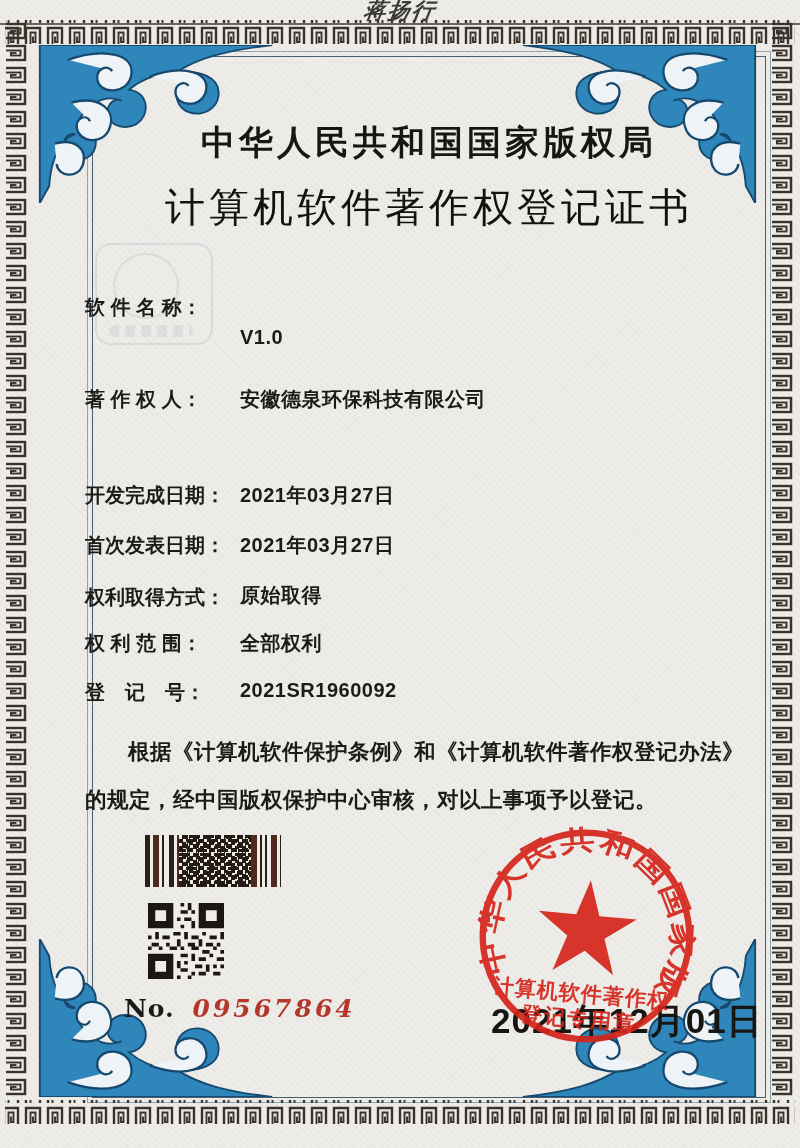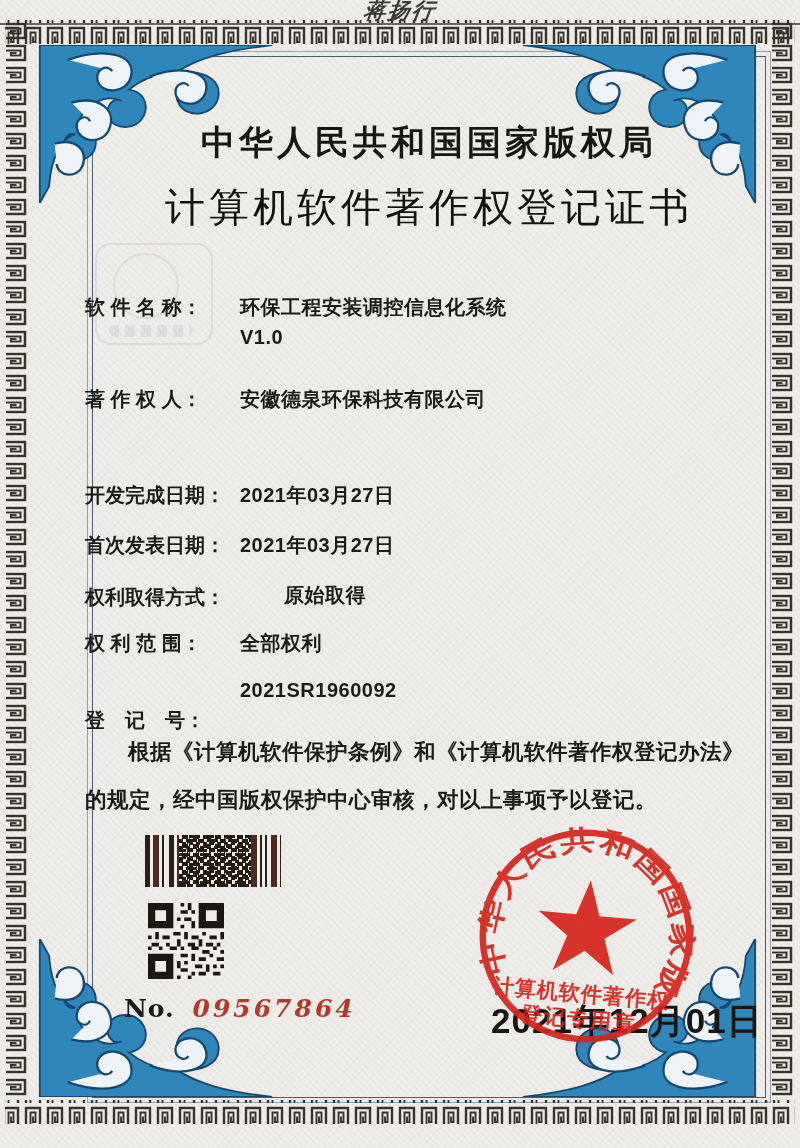--- a/index.html
+++ b/index.html
@@ -125,39 +125,38 @@
     <div class="box"></div>
       <div class="circ"></div>
       <div class="dots"></div>
   </div>
 
   <div class="abs title-band authority">中华人民共和国国家版权局</div>
   <div class="abs title-band cert-title">计算机软件著作权登记证书</div>
 
 
   <div class="abs field-label" style="top:294px;">软 件 名 称：</div>
-  <div class="abs field-value" style="top:294px;">环保工程安装调控信息化系统</div>
   <div class="abs field-value" style="top:326px;">V1.0</div>
 
   <div class="abs field-label" style="top:386px;">著 作 权 人：</div>
   <div class="abs field-value" style="top:386px;">安徽德泉环保科技有限公司</div>
 
   <div class="abs field-label" style="top:482px;">开发完成日期：</div>
   <div class="abs field-value" style="top:482px;">2021年03月27日</div>
 
   <div class="abs field-label" style="top:532px;">首次发表日期：</div>
   <div class="abs field-value" style="top:532px;">2021年03月27日</div>
 
   <div class="abs field-label" style="top:584px;">权利取得方式：</div>
-  <div class="abs field-value" style="top:582px;margin-left:44px;">原始取得</div>
+  <div class="abs field-value" style="top:582px;">原始取得</div>
 
   <div class="abs field-label" style="top:630px;">权 利 范 围：</div>
   <div class="abs field-value" style="top:630px;">全部权利</div>
 
-  <div class="abs field-label" style="top:679px;margin-top:28px;">登　记　号：</div>
+  <div class="abs field-label" style="top:679px;">登　记　号：</div>
   <div class="abs field-value" style="top:679px;">2021SR1960092</div>
 
   <div class="abs para">根据《计算机软件保护条例》和《计算机软件著作权登记办法》的规定，经中国版权保护中心审核，对以上事项予以登记。</div>
 
   <div class="abs barcode">
     <div class="bc-left"></div>
     <div class="bc-matrix"></div>
     <div class="bc-right"></div>
   </div>
 

